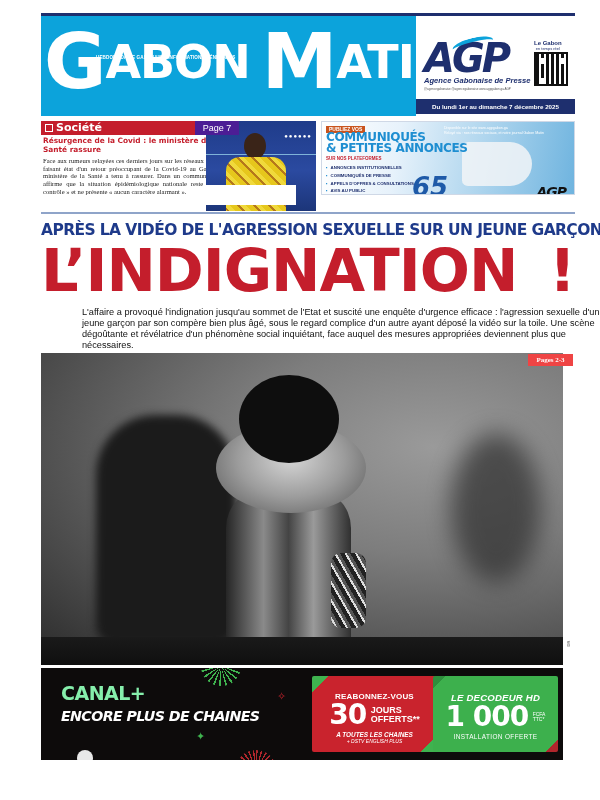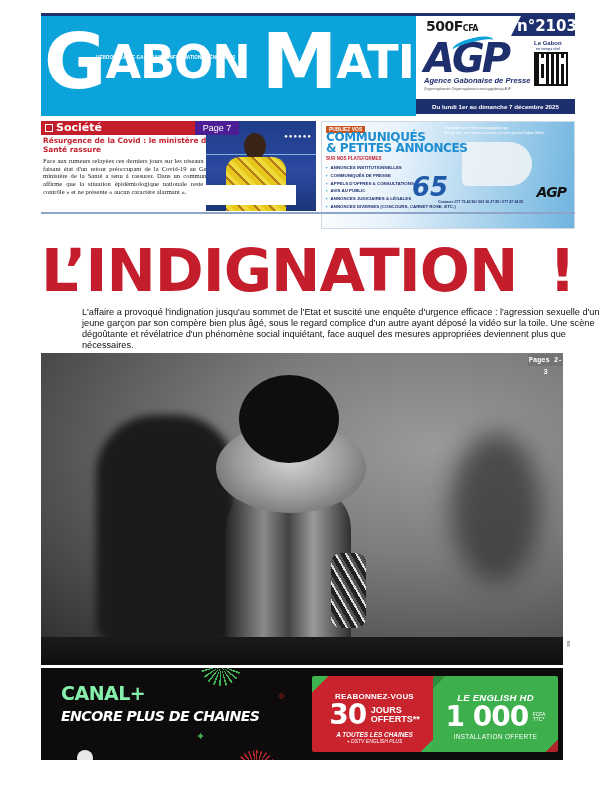--- a/index.html
+++ b/index.html
@@ -48,21 +48,21 @@
   .teaser-body { font-family: "Liberation Serif", serif; font-size: 6.6px; line-height: 7.6px; color: #222; margin-top: 3px; text-align: justify; padding-left: 2px; }
 
   .teaser-photo { position: absolute; left: 165px; top: 0; width: 110px; height: 90px; background: linear-gradient(180deg,#1f3c8a 0%,#2b4aa0 55%,#1c3579 100%); overflow: hidden; }
   .teaser-photo .dots { position: absolute; right: 4px; top: 12px; color: #fff; font-size: 6px; letter-spacing: 1px; }
   .teaser-photo .line { position: absolute; left: 0; top: 33px; width: 100%; height: 1px; background: #7fb3d9; }
   .teaser-photo .head { position: absolute; left: 38px; top: 12px; width: 22px; height: 26px; border-radius: 50%; background: #3a2418; }
   .teaser-photo .body { position: absolute; left: 20px; top: 36px; width: 60px; height: 60px; border-radius: 14px 14px 0 0; background: repeating-linear-gradient(45deg,#e6c71c 0 5px,#b5781b 5px 7px,#f0d93b 7px 11px); }
   .teaser-photo .caption-box { position: absolute; left: 0; top: 64px; width: 90px; height: 20px; background: #fff; }
   .page7-badge { position: absolute; left: 154px; top: 0; width: 44px; height: 14px; background: #4c1d95; color: #fff; font-size: 9px; line-height: 14px; text-align: center; }
 
-  .ad-comm { position: absolute; left: 280px; top: 0; width: 254px; height: 108px; background: linear-gradient(100deg,#ffffff 0%,#e7f2fb 30%,#b4d8ef 60%,#6fb4df 100%); border: 1px solid #cfd8e6; overflow: hidden; }
+  .ad-comm { position: absolute; left: 280px; top: 0; width: 254px; height: 74px; background: linear-gradient(100deg,#ffffff 0%,#e7f2fb 30%,#b4d8ef 60%,#6fb4df 100%); border: 1px solid #cfd8e6; overflow: hidden; }
   .ad-comm .publiez { position: absolute; left: 4px; top: 4px; background: #c9541e; color: #fff; font-size: 5px; font-weight: bold; padding: 0 3px; line-height: 7px; }
   .ad-comm .h1 { position: absolute; left: 4px; top: 10px; font-size: 12px; font-weight: 900; color: #1e8ed1; line-height: 11px; font-family: "DejaVu Sans", sans-serif; letter-spacing: -0.4px; }
   .ad-comm .sur { position: absolute; left: 4px; top: 34px; font-size: 4.5px; font-weight: bold; color: #c41e2c; }
   .ad-comm ul { position: absolute; left: 4px; top: 42px; list-style: none; }
   .ad-comm li { font-size: 4.4px; font-weight: bold; color: #1e2f6e; line-height: 7.8px; white-space: nowrap; }
   .ad-comm li::before { content: "▪"; color: #1e8ed1; margin-right: 3px; }
   .ad-comm .site { position: absolute; left: 122px; top: 4px; font-size: 3.6px; color: #fff; line-height: 5px; }
   .ad-comm .num65 { position: absolute; left: 90px; top: 50px; font-size: 26px; font-weight: 900; color: #1e5aa8; font-style: italic; font-family: "DejaVu Sans", sans-serif; }
   .ad-comm .hand { position: absolute; left: 140px; top: 20px; width: 70px; height: 44px; background: #f2f4f7; border-radius: 8px 30px 30px 8px; opacity: 0.85; }
   .ad-comm .agp-mini { position: absolute; right: 8px; top: 62px; font-size: 14px; font-weight: 900; font-style: italic; color: #111; font-family: "DejaVu Sans", sans-serif; letter-spacing: -1px; }
@@ -78,21 +78,21 @@
   
   .photo { position: absolute; top: 340px; left: 0; width: 522px; height: 312px; overflow: hidden;
            background: radial-gradient(ellipse at 75% 30%, #9a9a9a 0%, #7d7d7d 35%, #4a4a4a 75%, #2a2a2a 100%); }
   .photo .floor { position: absolute; left: 0; bottom: 0; width: 100%; height: 28px; background: linear-gradient(180deg,#1a1a1a,#0f0f0f); }
   .photo .shadow { position: absolute; left: 55px; top: 62px; width: 140px; height: 230px; border-radius: 60px 60px 20px 20px; background: #1b1b1b; filter: blur(4px); }
   .photo .hand-shadow { position: absolute; left: 410px; top: 80px; width: 90px; height: 150px; background: #2e2e2e; border-radius: 50%; filter: blur(12px); opacity: 0.7; }
   .photo .hair { position: absolute; left: 198px; top: 22px; width: 100px; height: 88px; border-radius: 50%; background: #0e0e0e; }
   .photo .arms { position: absolute; left: 175px; top: 70px; width: 150px; height: 90px; border-radius: 50%; background: radial-gradient(ellipse at 50% 40%, #d5d5d5 0%, #9c9c9c 50%, #555 100%); }
   .photo .legs { position: absolute; left: 185px; top: 135px; width: 125px; height: 165px; border-radius: 40px 40px 10px 10px; background: linear-gradient(90deg,#262626 0%,#8a8a8a 30%,#444 50%,#9a9a9a 70%,#303030 100%); }
   .photo .skirt { position: absolute; left: 290px; top: 200px; width: 35px; height: 75px; background: repeating-linear-gradient(60deg,#222 0 4px,#ddd 4px 6px,#555 6px 9px); border-radius: 10px; }
-  .pages-badge { position: absolute; top: 341px; left: 487px; width: 35px; height: 12px; background: #737373; color: #fff; font-size: 7px; font-weight: bold; line-height: 12px; text-align: center; font-family: Liberation Mono, monospace; }
+  .pages-badge { position: absolute; top: 341px; left: 487px; width: 45px; height: 12px; background: #ef4444; color: #fff; font-size: 7px; font-weight: bold; line-height: 12px; text-align: center; font-family: Liberation Serif, serif; }
   .credit { position: absolute; top: 628px; left: 525px; font-size: 4px; color: #555; transform: rotate(-90deg); }
 
   
   .ad-canal { position: absolute; top: 655px; left: 0; width: 522px; height: 92px; background: #0d0b0b; overflow: hidden; }
   .ad-canal .brand { position: absolute; left: 20px; top: 14px; color: #86efac; font-size: 19px; font-weight: 900; font-family: "DejaVu Sans", sans-serif; letter-spacing: -0.5px; }
   .ad-canal .line1 { position: absolute; left: 20px; top: 40px; color: #fff; font-size: 14.2px; font-weight: 900; font-style: italic; font-family: "DejaVu Sans", sans-serif; letter-spacing: -0.6px; white-space: nowrap; }
   .ad-canal .line2 { position: absolute; left: 20px; top: 60px; color: #fff; font-size: 14.2px; font-weight: 900; font-style: italic; font-family: "DejaVu Sans", sans-serif; letter-spacing: -0.6px; white-space: nowrap; }
   .burst { position: absolute; border-radius: 50%; }
   .burst.g1 { left: 160px; top: -22px; width: 40px; height: 40px; background: repeating-conic-gradient(#3fb34f 0 6deg, transparent 6deg 18deg); }
   .burst.r1 { left: 195px; top: 82px; width: 40px; height: 40px; background: repeating-conic-gradient(#b0262c 0 5deg, transparent 5deg 14deg); }
@@ -117,24 +117,20 @@
 
   <div class="masthead">
     <div class="mast-blue">
       <div class="mast-logo">
         <span class="big">G</span><span class="small">ABON</span><span class="gap"></span><span class="big">M</span><span class="small">ATIN</span>
       </div>
       <div class="mast-tagline">HEBDOMADAIRE GABONAIS D'INFORMATIONS GÉNÉRALES</div>
     </div>
 
     <div class="mast-right">
-      <div class="price-row">
-        <div class="price"><span>500F</span><small>CFA</small></div>
-        <div class="issue">n°2103</div>
-      </div>
       <div class="agp-logo">AGP</div>
       <div class="agp-swoosh"></div>
       <div class="agp-name">Agence Gabonaise de Presse</div>
       <div class="agp-social">@agencegabonaise  @agencegabonaise  www.agpgabon.ga  AGP</div>
       <div class="qr-label"><b>Le Gabon</b><span>en temps réel</span></div>
       <div class="qr"></div>
       <div class="date-bar">Du lundi 1er au dimanche 7 décembre 2025</div>
     </div>
   </div>
 
@@ -176,20 +172,21 @@
           <div>Relayé via : nos réseaux sociaux, et notre journal Gabon Matin</div>
         </div>
       <div class="num65">65</div>
       <div class="agp-mini">AGP</div>
       <div class="contacts"><span>Contacts</span> <span>077 75 42 86 / 062 36 27 85 / 077 47 24 65</span></div>
     </div>
   </div>
 
   <div class="rule"></div>
 
+  <div class="kicker">APRÈS LA VIDÉO DE L'AGRESSION SEXUELLE SUR UN JEUNE GARÇON</div>
   <div class="headline">
     <span>L’INDIGNATION</span>
       <span>!</span>
   </div>
   <div class="lede">L'affaire a provoqué l'indignation jusqu'au sommet de l'Etat et suscité une enquête d'urgence efficace : l'agression sexuelle d'un jeune garçon par son compère bien plus âgé, sous le regard complice d'un autre ayant déposé la vidéo sur la toile. Une scène dégoûtante et révélatrice d'un phénomène social inquiétant, face auquel des mesures appropriées deviennent plus que nécessaires.</div>
 
   <div class="photo">
     <div class="shadow"></div>
     <div class="hand-shadow"></div>
     <div class="legs"></div>
@@ -211,18 +208,18 @@
     <div class="line1">ENCORE PLUS DE CHAINES</div>
 
     <div class="offer red">
       <div class="t">REABONNEZ-VOUS</div>
       <div><span class="big">30</span> <span class="side"><span>JOURS</span><br><span>OFFERTS**</span></span></div>
       <div class="b1">A TOUTES LES CHAINES</div>
       <div class="b2">+ DSTV ENGLISH PLUS</div>
     </div>
 
     <div class="offer green">
-      <div class="t">LE ENGLISH HD</div>
+      <div class="t">LE DECODEUR HD</div>
       <div><span class="big">1 000</span> <span class="side tiny"><span>FCFA</span><br><span>TTC*</span></span></div>
       <div class="b1">INSTALLATION OFFERTE</div>
     </div>
   </div>
 </div>
 
 </body></html>

